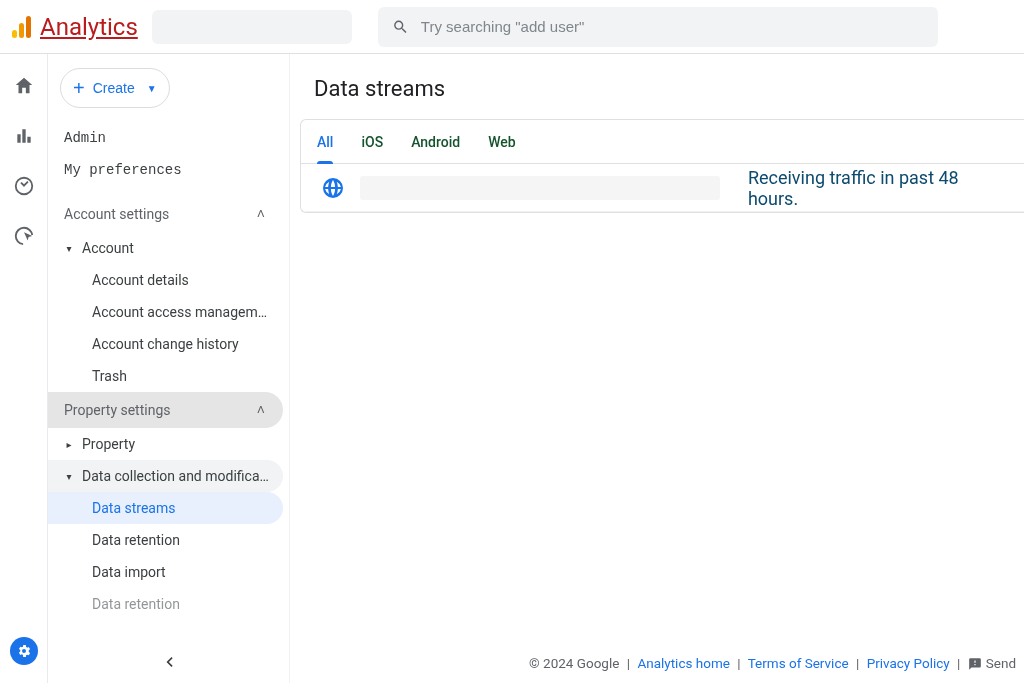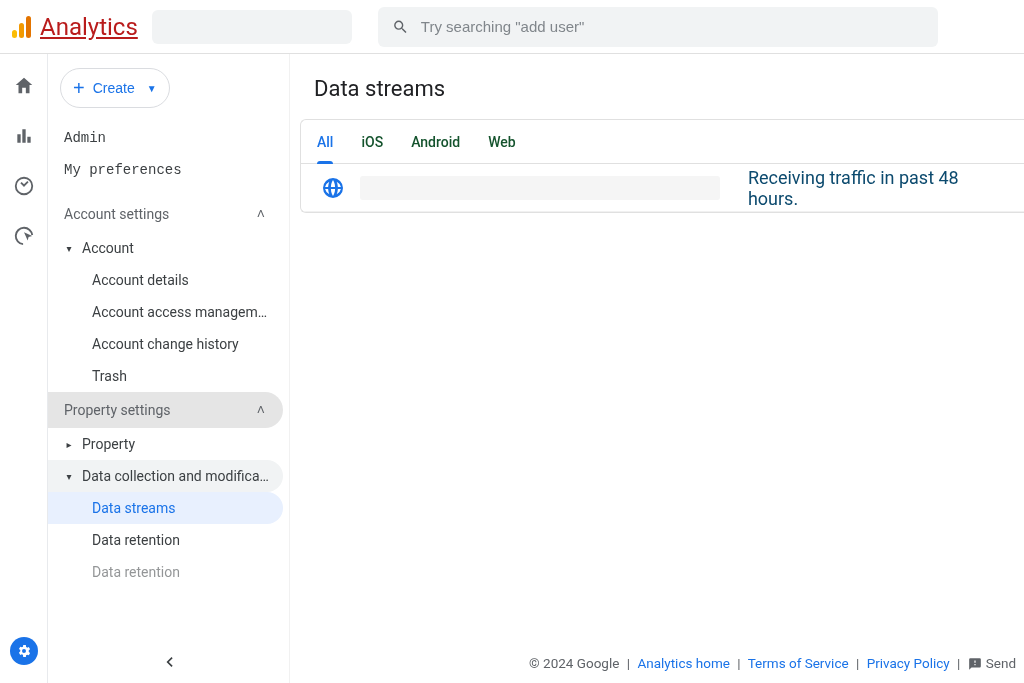--- a/index.html
+++ b/index.html
@@ -338,20 +338,23 @@
       <div class="tree-item active-row">
         <span class="tri">▾</span>
         <span class="label">Data collection and modifica…</span>
       </div>
       <div class="tree-item indent2 selected">
           <span class="label">Data streams</span>
         </div>
       <div class="tree-item indent2">
           <span class="label">Data retention</span>
         </div>
+      <div class="tree-item indent2">
+          <span class="label">Data import</span>
+        </div>
       <div class="tree-item indent2" style="opacity:.55">
           <span class="label">Data retention</span>
         </div>
     </div>
     <div class="collapse-bar">
       <svg width="20" height="20" viewBox="0 0 24 24">
           <path d="M15 6l-6 6 6 6 1.4-1.4L11.8 12l4.6-4.6z"></path>
         </svg>
     </div>
   </div>

